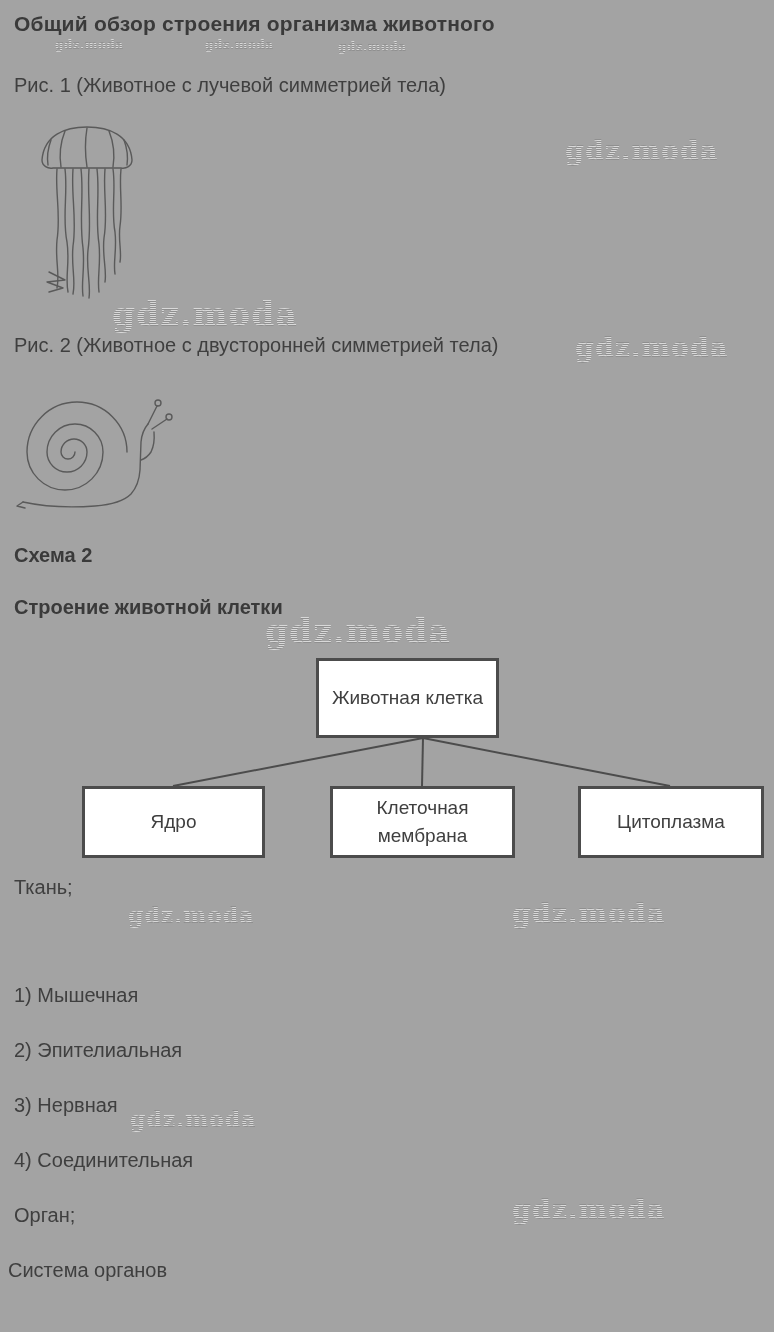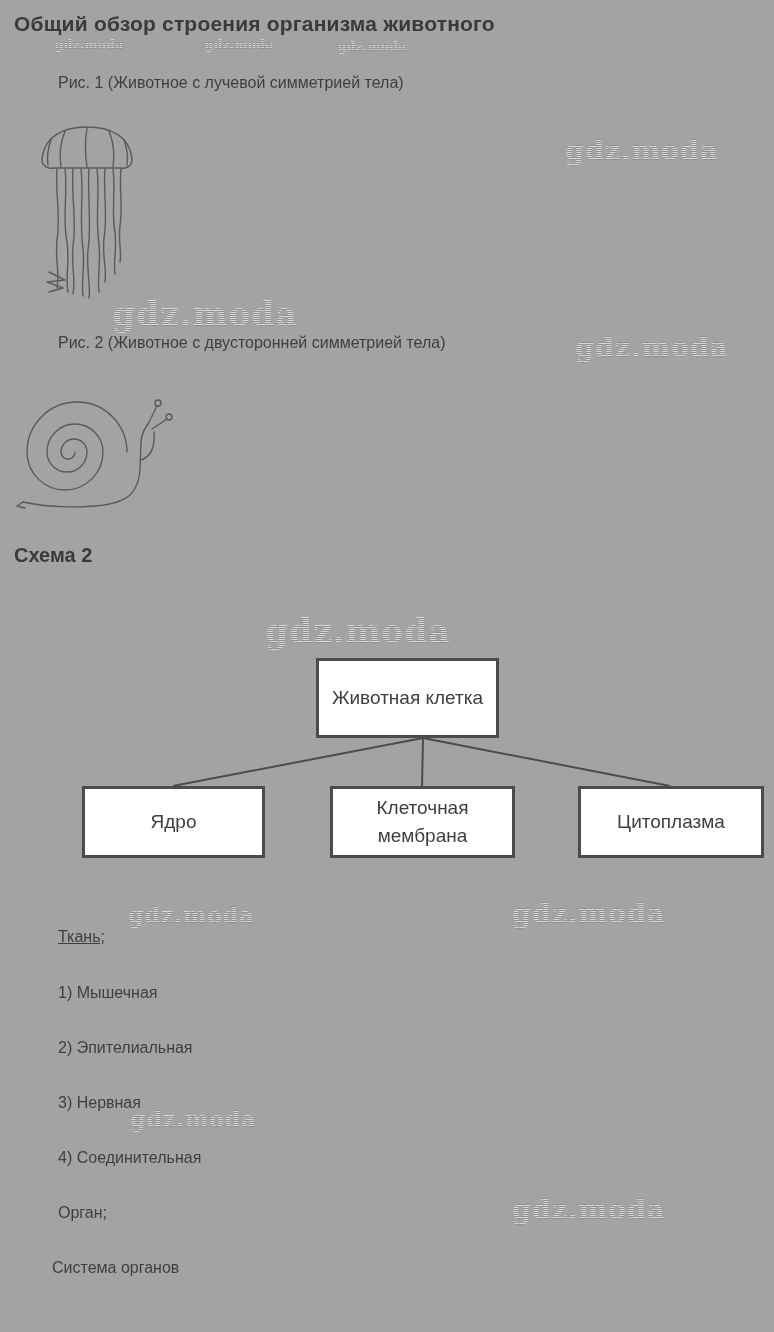--- a/index.html
+++ b/index.html
@@ -13,23 +13,22 @@
     overflow: hidden;
   }
   .abs { position: absolute; }
   .title {
     font-size: 21px;
     font-weight: bold;
     color: #3a3a3a;
     letter-spacing: 0.2px;
   }
   .caption, .plain {
-    font-size: 16px;
+    font-size: 20px;
     color: #3f3f3f;
-    margin-left: 44px;
   }
   .bold {
     font-size: 20px;
     font-weight: bold;
     color: #3a3a3a;
   }
   
   .wm {
     font-family: "DejaVu Serif", serif;
     font-weight: bold;
@@ -117,20 +116,21 @@
     <path d="M126 78 Q132 76 136 70 Q140 62 139 50"></path>
     <path d="M133 42 L142 24"></path>
     <circle cx="143" cy="21" r="3"></circle>
     <path d="M137 47 L152 37"></path>
     <circle cx="154" cy="35" r="3"></circle>
     <path d="M8 120 L2 124 L10 126"></path>
   </svg>
 
   <div class="abs bold" style="left:14px; top:538px;margin-top:6px;">Схема 2</div>
 
+  <div class="abs bold" style="left:14px; top:596px;">Строение животной клетки</div>
 
   <span class="abs wm wm-lg" style="left:265px; top:612px;">gdz.moda</span>
 
   <div class="abs node" style="left:316px; top:658px; width:183px; height:80px;">
     <span>Животная клетка</span>
   </div>
 
   <svg class="abs connector" style="left:0; top:738px;" width="774" height="48" viewBox="0 0 774 48">
     <line x1="423" y1="0" x2="173" y2="48"></line>
     <line x1="423" y1="0" x2="422" y2="48"></line>
@@ -143,21 +143,21 @@
   <div class="abs node" style="left:578px; top:786px; width:186px; height:72px;">
     <span>Цитоплазма</span>
   </div>
   <div class="abs node" style="left:330px; top:786px; width:185px; height:72px;">
     <span>Клеточная мембрана</span>
   </div>
 
   <span class="abs wm wm-sm" style="left:128px; top:902px;">gdz.moda</span>
   <span class="abs wm wm-md" style="left:512px; top:898px;">gdz.moda</span>
 
-  <div class="abs plain" style="left:14px; top:928px;text-decoration:underline;">Ткань;</div>
+  <div class="abs plain" style="left:14px; top:876px;">Ткань;</div>
 
   <div class="abs plain" style="left:14px; top:984px;">1) Мышечная</div>
   <div class="abs plain" style="left:14px; top:1039px;">2) Эпителиальная</div>
   <div class="abs plain" style="left:14px; top:1094px;">3) Нервная</div>
 
   <span class="abs wm wm-sm" style="left:130px; top:1106px;">gdz.moda</span>
 
   <div class="abs plain" style="left:14px; top:1149px;">4) Соединительная</div>
 
   <div class="abs plain" style="left:14px; top:1204px;">Орган;</div>

